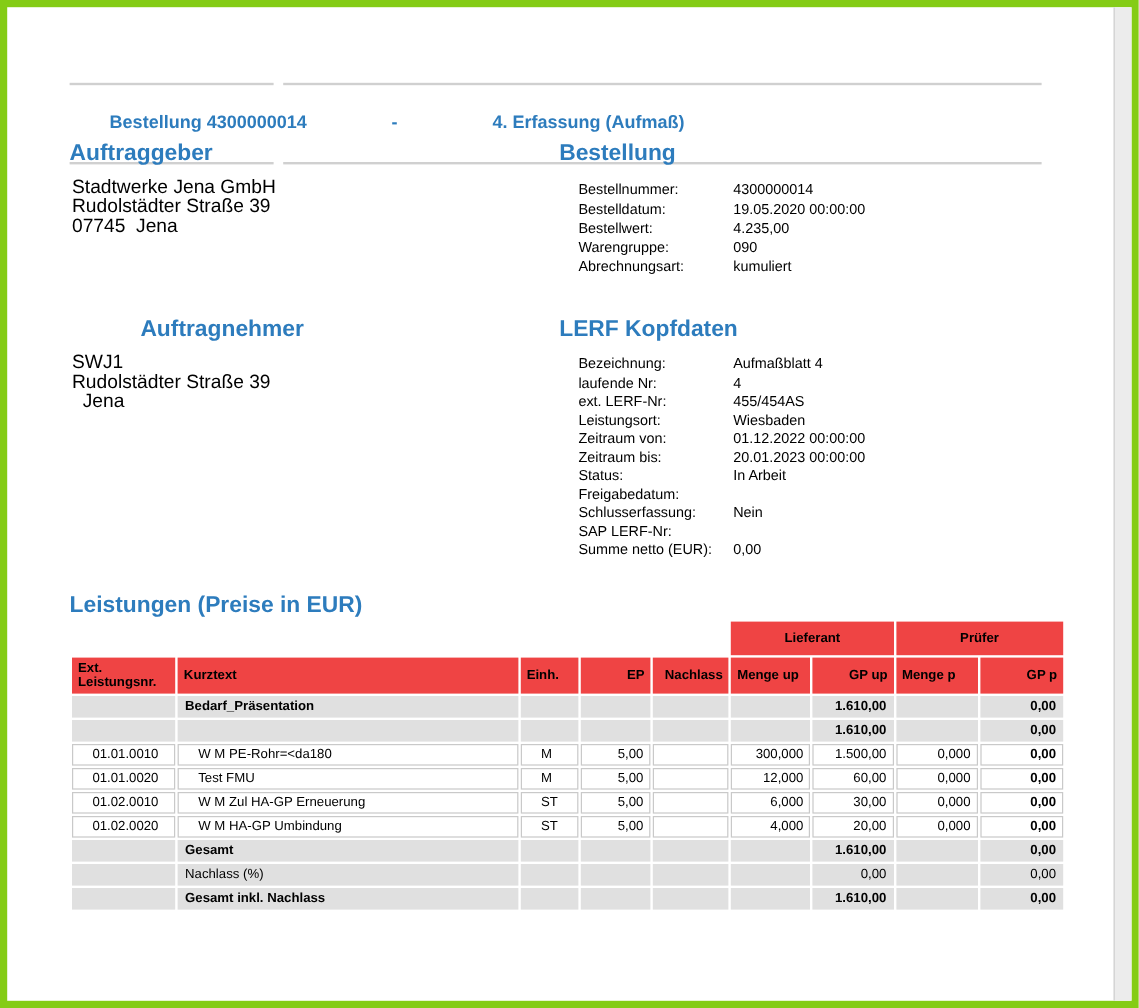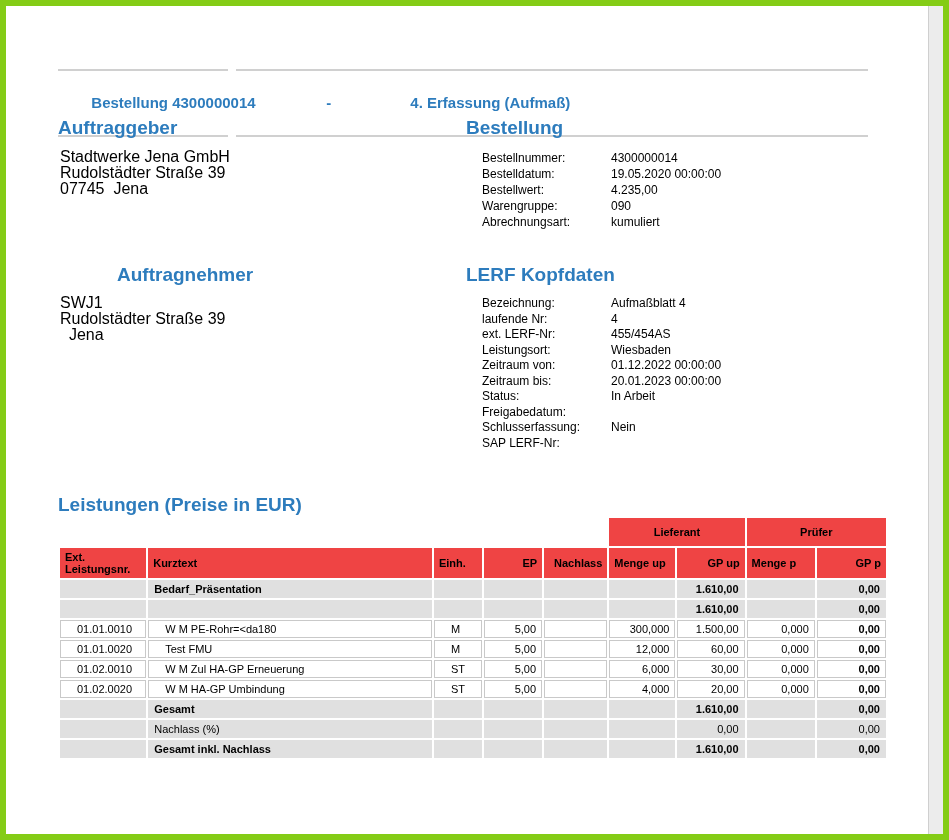--- a/index.html
+++ b/index.html
@@ -161,20 +161,24 @@
           <span class="field-label">Freigabedatum:</span>
           <span class="field-value"></span>
         </div>
         <div class="field-row">
           <span class="field-label">Schlusserfassung:</span>
           <span class="field-value">Nein</span>
         </div>
         <div class="field-row">
           <span class="field-label">SAP LERF-Nr:</span>
           <span class="field-value"></span>
+        </div>
+        <div class="field-row">
+          <span class="field-label">Summe netto (EUR):</span>
+          <span class="field-value">0,00</span>
         </div>
       </div>
 
     <h2 class="sect" style="left:0; top:488px;">Leistungen (Preise in EUR)</h2>
 
     <table class="leist">
       <colgroup>
         <col style="width:86px">
           <col style="width:283px">
           <col style="width:48px">

